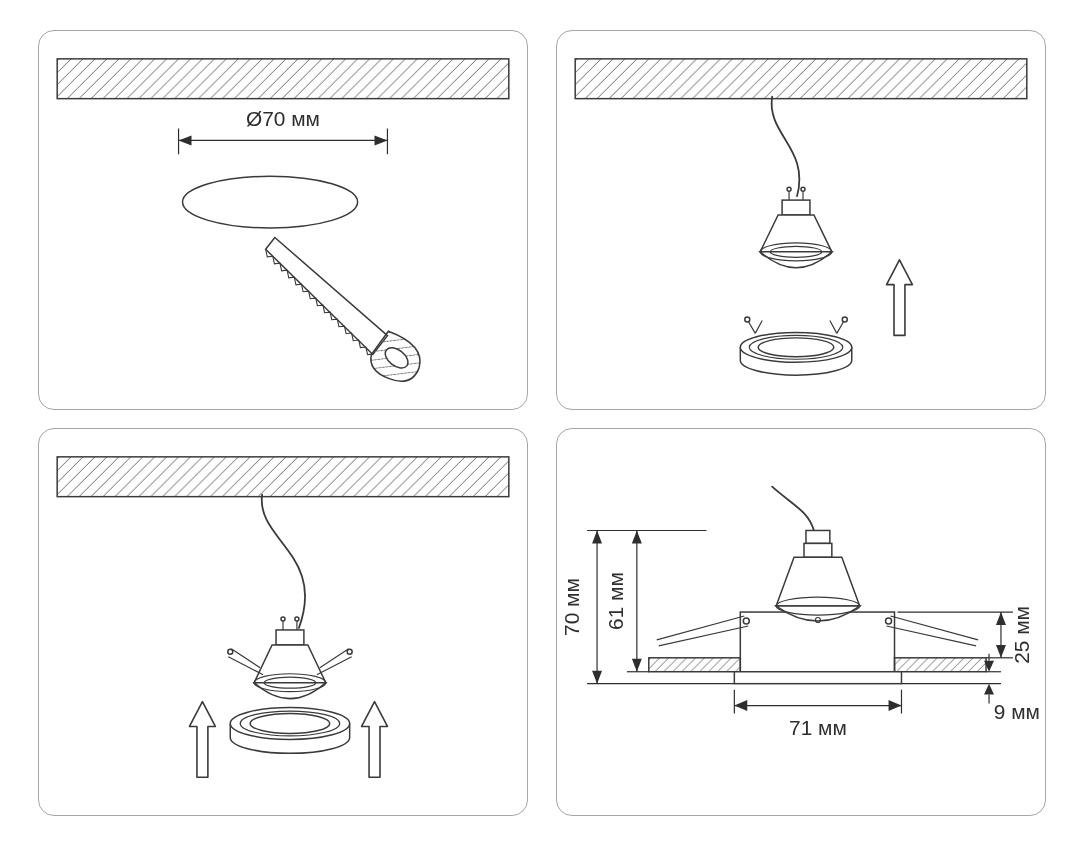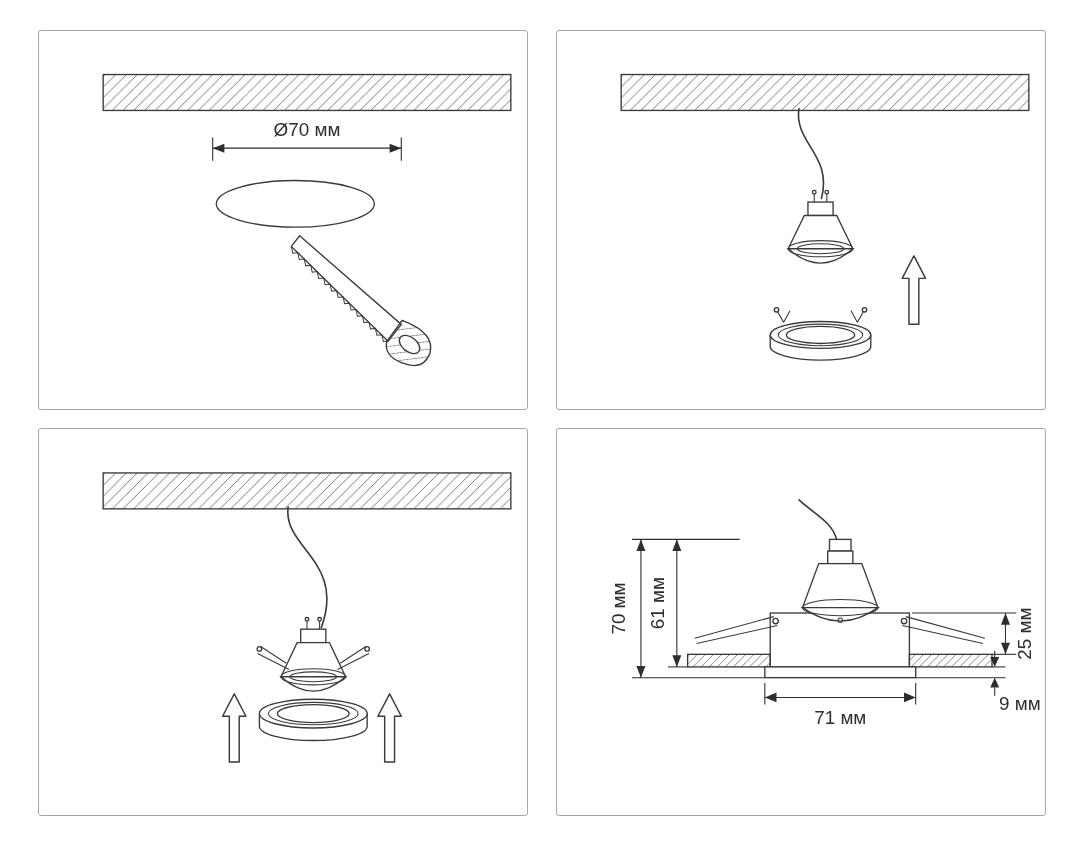--- a/index.html
+++ b/index.html
@@ -1,19 +1,19 @@
 <!DOCTYPE html>
 <html><head>
 <meta charset="utf-8">
 <style>
   html,body{margin:0;padding:0;background:#ffffff;}
   .sheet{position:relative;width:1088px;height:846px;background:#ffffff;
          font-family:"Liberation Sans",sans-serif;}
-  .panel{position:absolute;border:1px solid #a6a6a6;border-radius:3px;
-         background:#ffffff;box-sizing:border-box;overflow:hidden;padding-left:48px;}
+  .panel{position:absolute;border:1px solid #a6a6a6;border-radius:16px;
+         background:#ffffff;box-sizing:border-box;overflow:hidden;}
   .p1{left:38px;top:30px;width:490px;height:380px;}
   .p2{left:556px;top:30px;width:490px;height:380px;}
   .p3{left:38px;top:428px;width:490px;height:388px;}
   .p4{left:556px;top:428px;width:490px;height:388px;}
   svg{display:block;width:100%;height:100%;}
   .ln{stroke:#3a3a3a;stroke-width:1.8;fill:none;stroke-linecap:round;}
   .fw{fill:#ffffff;stroke:#3a3a3a;stroke-width:1.5;}
   .thin{stroke:#3a3a3a;stroke-width:1.2;fill:none;}
   .teeth{stroke:#3a3a3a;stroke-width:1.1;fill:none;}
   .hatched{stroke:#3a3a3a;stroke-width:1.5;}

